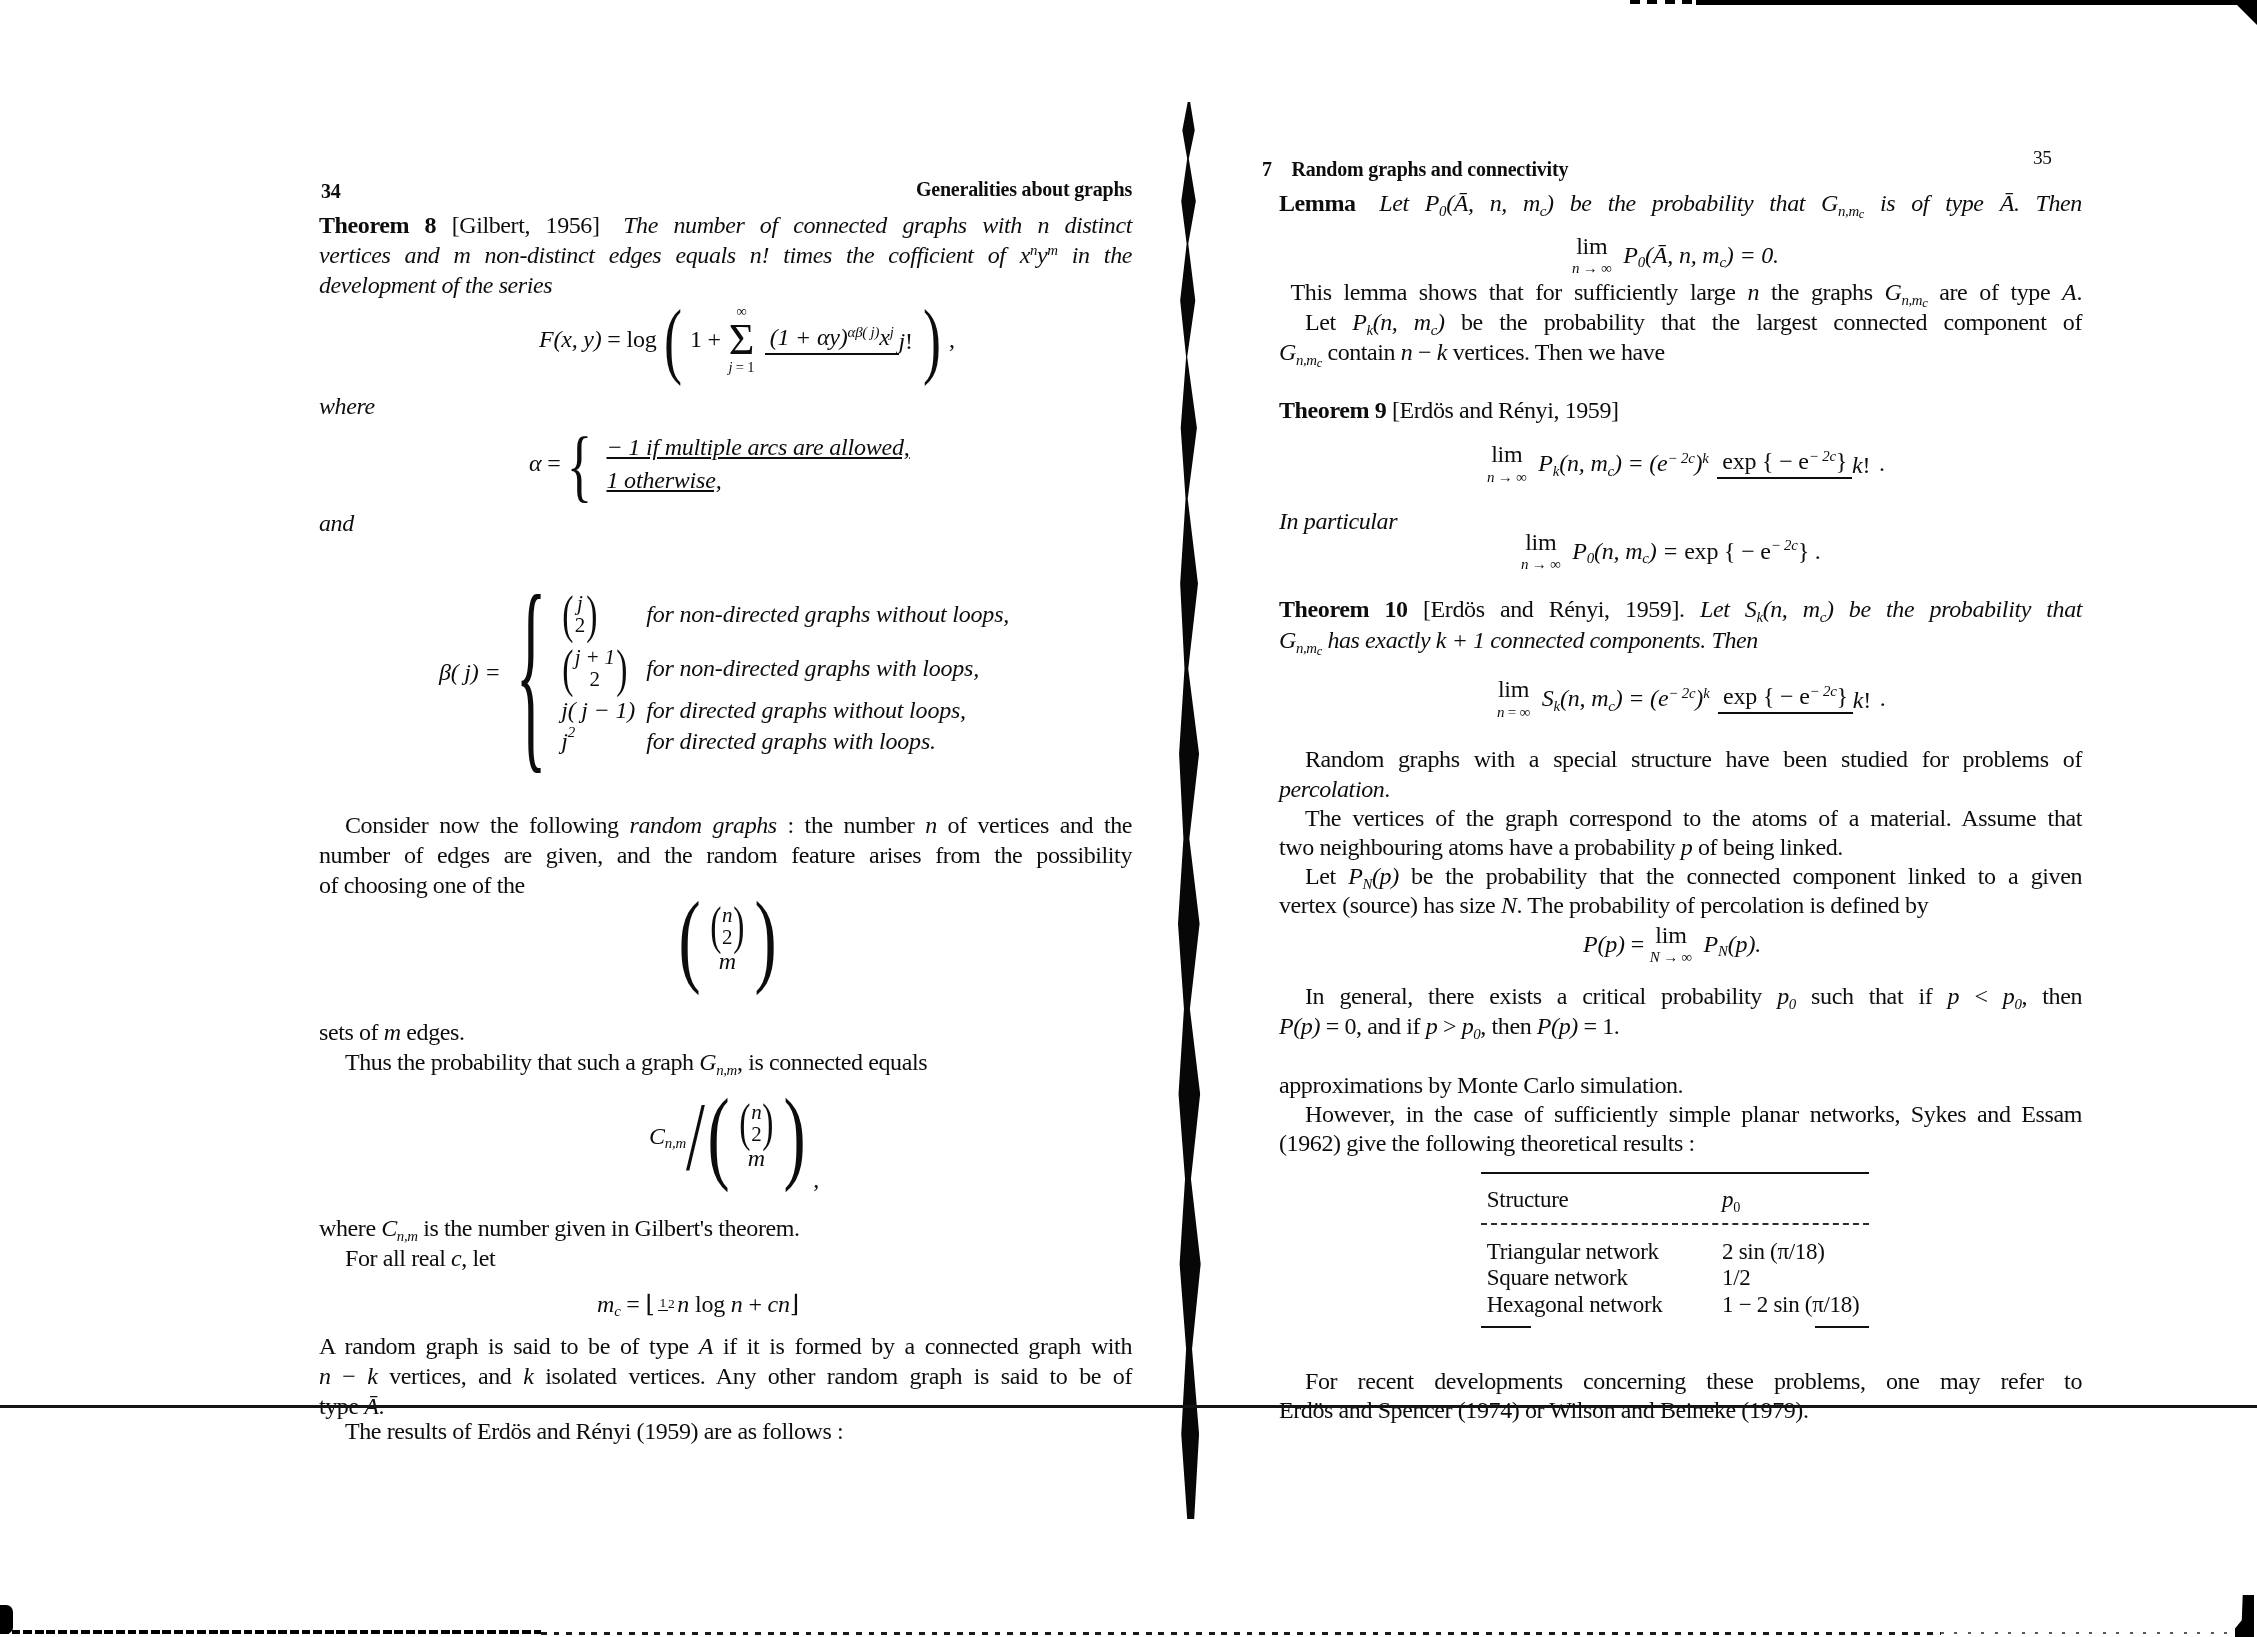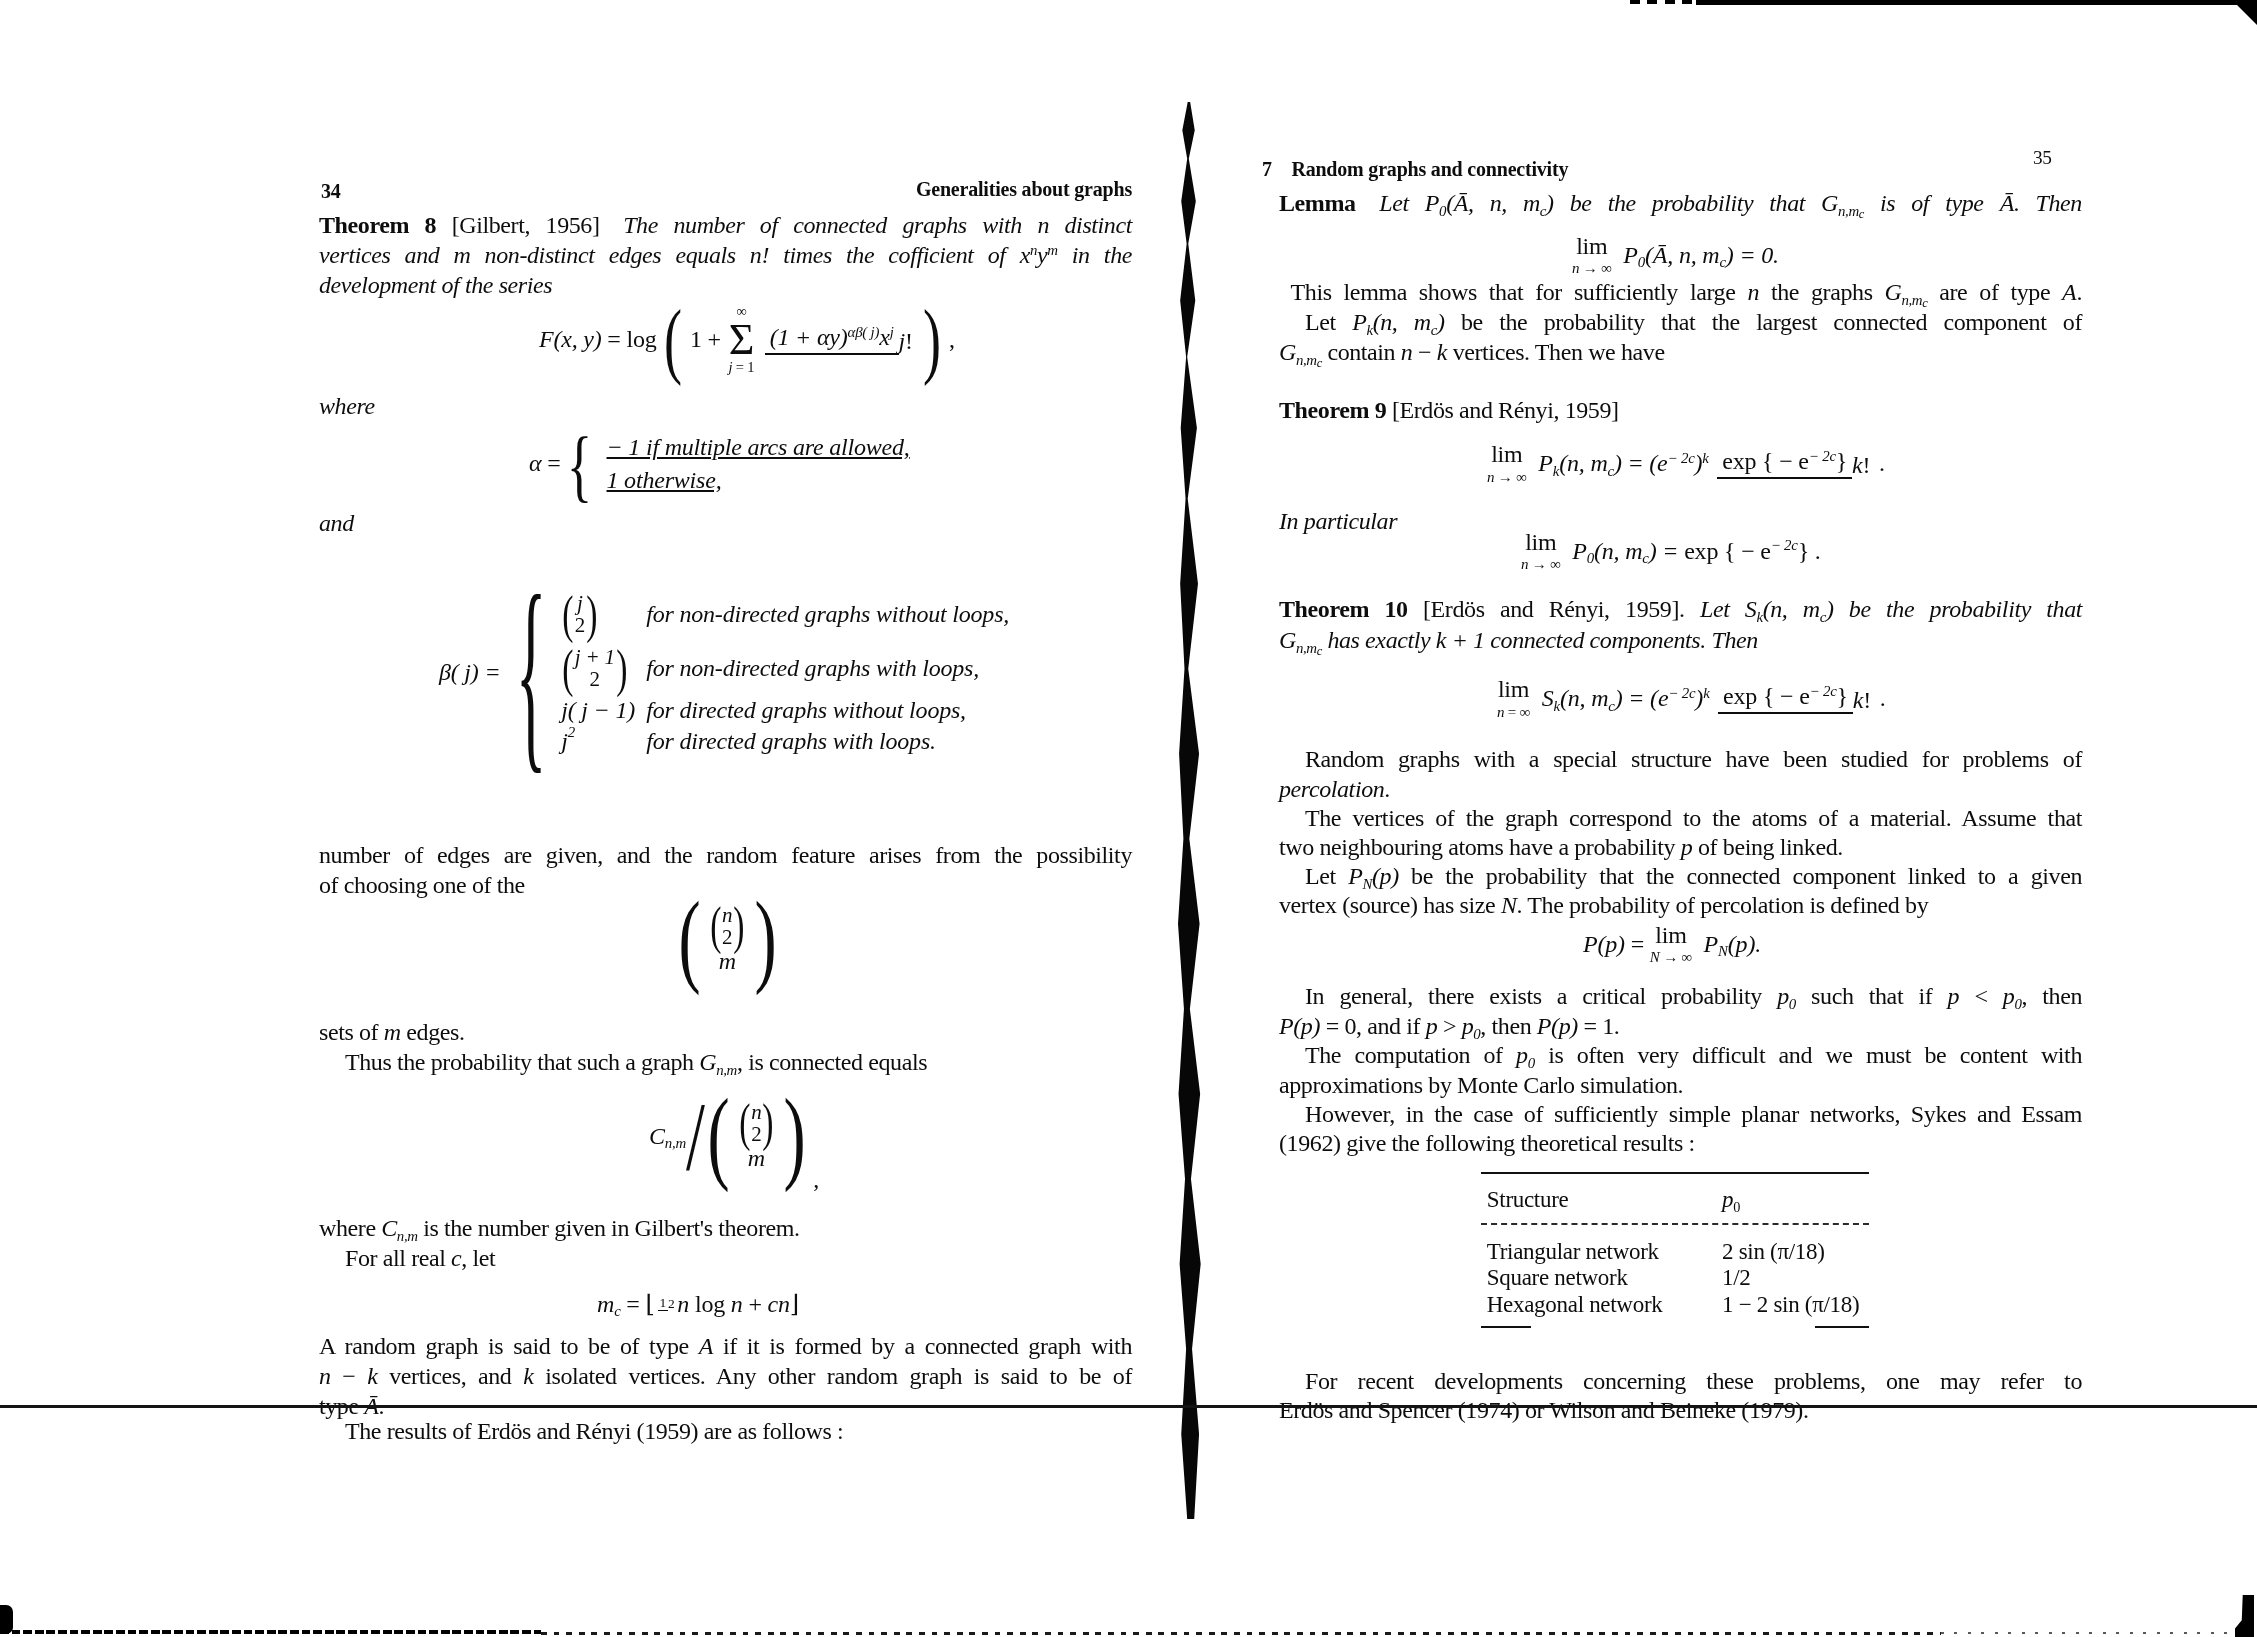--- a/index.html
+++ b/index.html
@@ -157,20 +157,21 @@
       <span class="brow tight">
         <span class="bexpr">
             <span class="c-i">j</span>
             <span class="c-i c-sup">2</span>
           </span>
         <span><span class="c-i">for directed graphs with loops.</span></span>
       </span>
     </span>
   </div>
 
+  <div class="ln jl ind" style="left:319px;top:811px"><span class="c-r">Consider now the following </span><span class="c-i">random graphs</span><span class="c-r"> : the number </span><span class="c-i">n</span><span class="c-r"> of vertices and the</span></div>
   <div class="ln jl" style="left:319px;top:841px"><span class="c-r">number of edges are given, and the random feature arises from the possibility</span></div>
   <div class="ln" style="left:319px;top:871px"><span class="c-r">of choosing one of the</span></div>
 
   <div class="disp" style="left:676px;top:886px;height:106px">
     <span class="dl" style="font-size:81px">(</span>
     <span class="bcol2">
       <span class="binom">
         <span class="dl" style="font-size:41px">(</span>
         <span class="bcol">
             <span class="c-i">n</span>
@@ -294,21 +295,20 @@
     <span class="limw">
       <span class="c-r">lim</span>
       <span class="lim-sub"><span class="c-i">N</span><span class="c-r"> → ∞</span></span>
     </span>
     <span><span class="c-i">P</span><span class="c-i c-sub">N</span><span class="c-i">(p).</span></span>
   </div>
 
   <div class="ln jl wr ind" style="left:1279px;top:982px"><span class="c-r">In general, there exists a critical probability </span><span class="c-i">p</span><span class="c-i c-sub">0</span><span class="c-r"> such that if </span><span class="c-i">p</span><span class="c-r"> &lt; </span><span class="c-i">p</span><span class="c-i c-sub">0</span><span class="c-r">, then</span></div>
   <div class="ln" style="left:1279px;top:1012px"><span class="c-i">P(p)</span><span class="c-r"> = 0, and if </span><span class="c-i">p</span><span class="c-r"> &gt; </span><span class="c-i">p</span><span class="c-i c-sub">0</span><span class="c-r">, then </span><span class="c-i">P(p)</span><span class="c-r"> = 1.</span></div>
 
-  <div class="ln jl wr ind" style="left:1279px;top:1041px"><span class="c-r">The computation of </span><span class="c-i">p</span><span class="c-i c-sub">0</span><span class="c-r"> is often very difficult and we must be content with</span></div>
   <div class="ln" style="left:1279px;top:1071px"><span class="c-r">approximations by Monte Carlo simulation.</span></div>
 
   <div class="ln jl wr ind" style="left:1279px;top:1100px"><span class="c-r">However, in the case of sufficiently simple planar networks, Sykes and Essam</span></div>
   <div class="ln" style="left:1279px;top:1129px"><span class="c-r">(1962) give the following theoretical results :</span></div>
 
   <div class="tblwrap" style="left:1481px;top:1166px;width:388px;height:174px">
     <div class="trule" style="left:0;top:5.8px;width:388px"></div>
     <div class="tcell" style="left:5.8px;top:21px"><span class="c-r">Structure</span></div>
     <div class="tcell" style="left:241px;top:21px"><span class="c-i">p</span><span class="c-sub">0</span></div>
     <div class="trule-d" style="left:0;top:57px;width:388px"></div>

